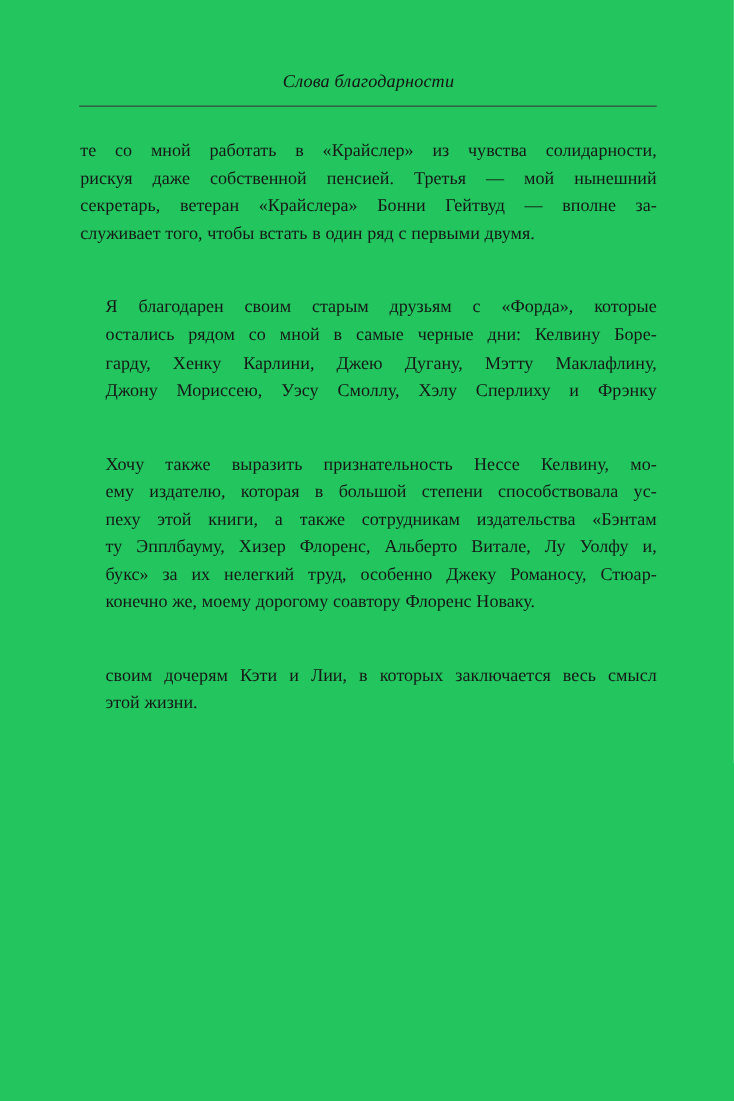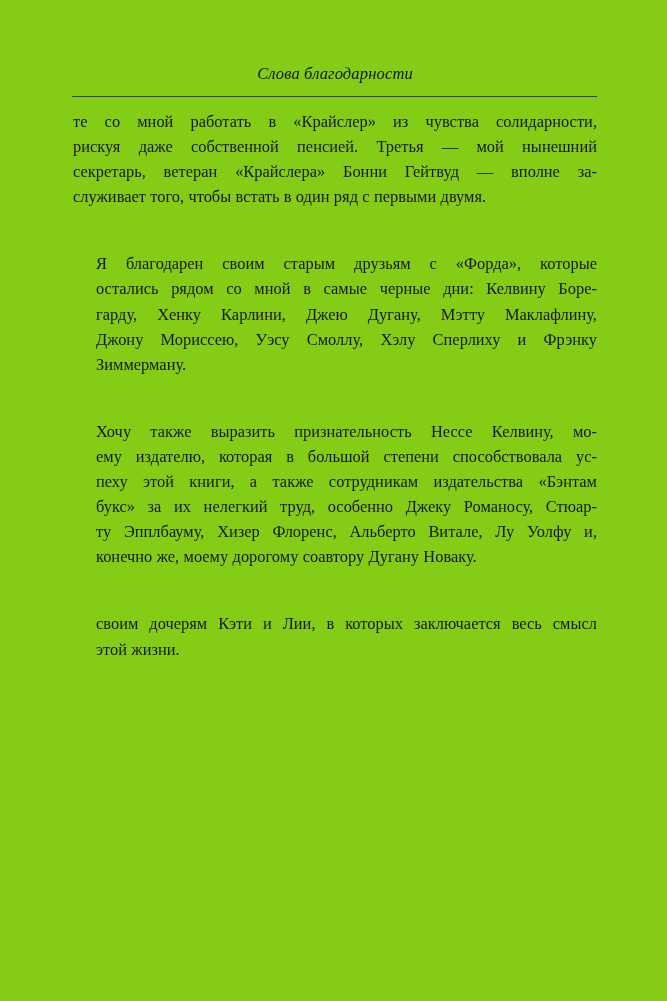--- a/index.html
+++ b/index.html
@@ -15,21 +15,21 @@
     overflow: hidden;
     position: relative;
   }
 
   .page {
     position: absolute;
     left: 0;
     top: 0;
     width: 667px;
     height: 1001px;
-    background: #84cc16;
+    background: #22c55e;
   }
 
   
   .running-head {
     position: absolute;
     left: 73px;
     top: 63px;
     width: 524px;
     text-align: center;
     font-style: italic;
@@ -46,21 +46,21 @@
     top: 96px;
     width: 525px;
     height: 0;
     border-top: 1.6px solid #3a3a3a;
   }
 
   
   .textblock {
     position: absolute;
     left: 73px;
-    top: 109px;
+    top: 124px;
     width: 524px;
   }
 
   .para {
     margin: 0;
     font-size: 16.4px;
     line-height: 25.1px;
     text-align: justify;
     text-align-last: left;
     color: #171717;
@@ -108,30 +108,29 @@
       <span class="line j">рискуя даже собственной пенсией. Третья — мой нынешний</span>
       <span class="line j">секретарь, ветеран «Крайслера» Бонни Гейтвуд — вполне за-</span>
       <span class="line last">служивает того, чтобы встать в один ряд с первыми двумя.</span>
     </p>
 
     <p class="para indent">
       <span class="line j" style="text-indent:23px">Я благодарен своим старым друзьям с «Форда», которые</span>
       <span class="line j">остались рядом со мной в самые черные дни: Келвину Боре-</span>
       <span class="line j">гарду, Хенку Карлини, Джею Дугану, Мэтту Маклафлину,</span>
       <span class="line j">Джону Мориссею, Уэсу Смоллу, Хэлу Сперлиху и Фрэнку</span>
-      <span class="line last">Зиммерману.</span>
     </p>
 
     <p class="para indent">
       <span class="line j" style="text-indent:23px">Хочу также выразить признательность Нессе Келвину, мо-</span>
       <span class="line j">ему издателю, которая в большой степени способствовала ус-</span>
       <span class="line j">пеху этой книги, а также сотрудникам издательства «Бэнтам</span>
+      <span class="line j">ту Эпплбауму, Хизер Флоренс, Альберто Витале, Лу Уолфу и,</span>
       <span class="line j">букс» за их нелегкий труд, особенно Джеку Романосу, Стюар-</span>
-      <span class="line j">ту Эпплбауму, Хизер Флоренс, Альберто Витале, Лу Уолфу и,</span>
-      <span class="line last">конечно же, моему дорогому соавтору Дугану Новаку.</span>
+      <span class="line last">конечно же, моему дорогому соавтору Флоренс Новаку.</span>
     </p>
 
     <p class="para indent">
       <span class="line j">своим дочерям Кэти и Лии, в которых заключается весь смысл</span>
       <span class="line last">этой жизни.</span>
     </p>
 
   </div>
 </div>
 

